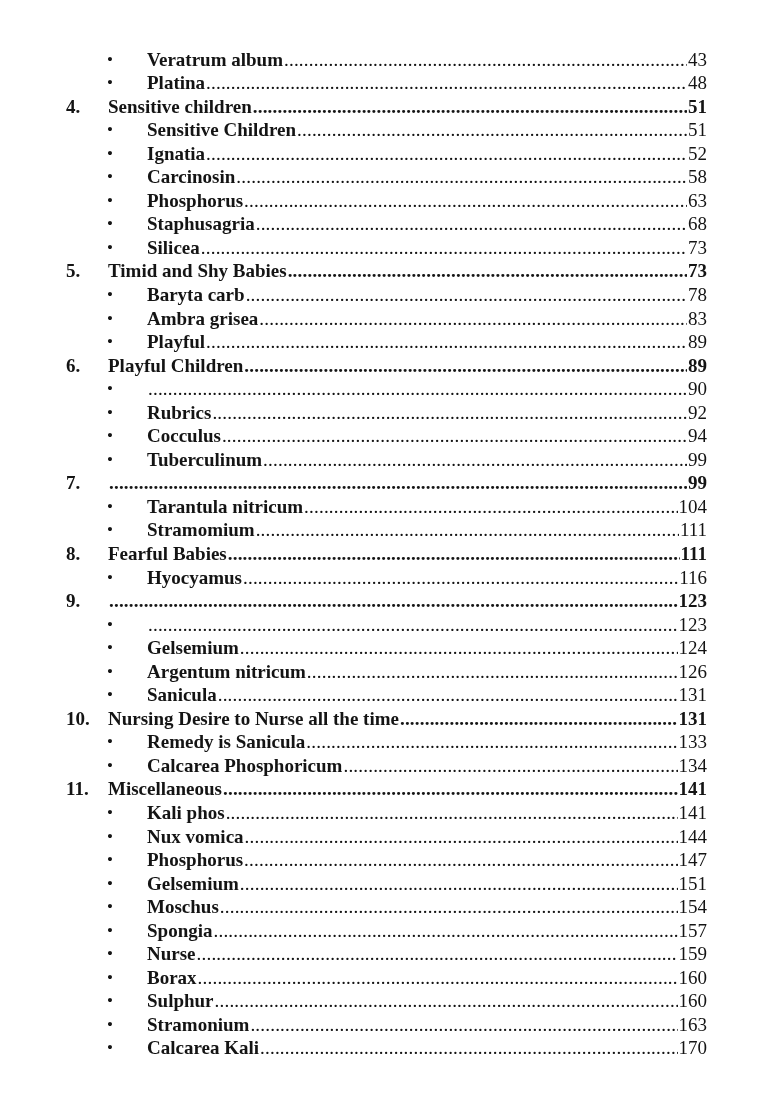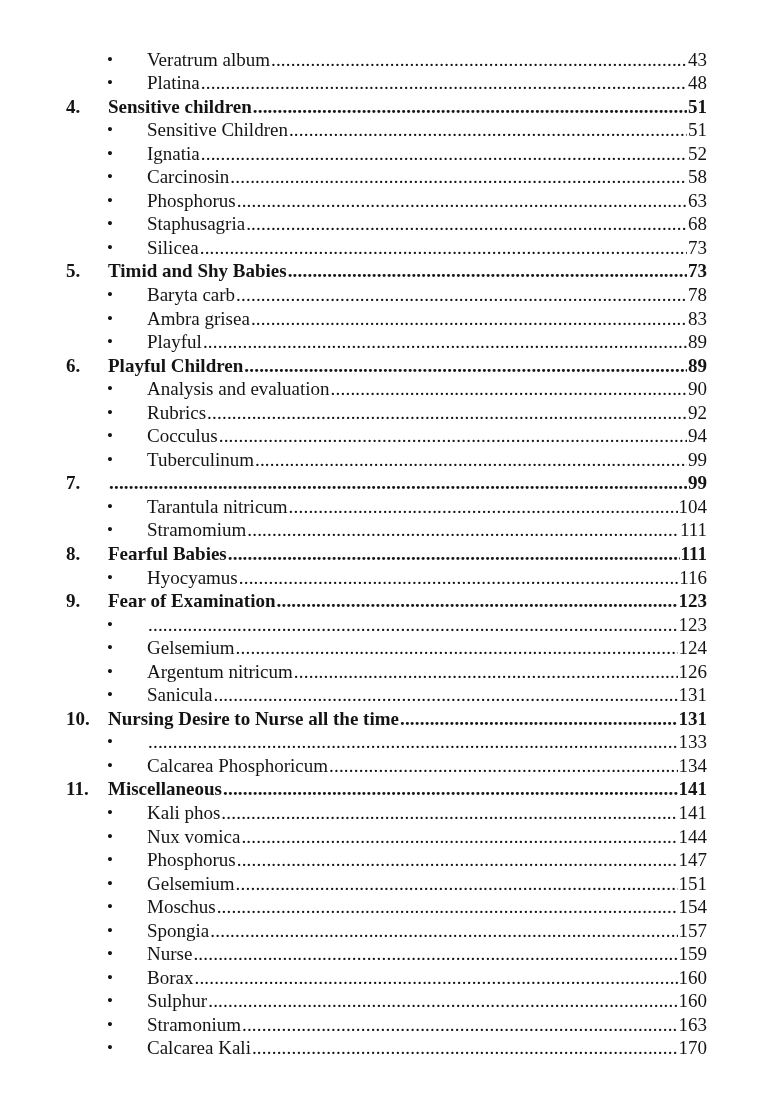--- a/index.html
+++ b/index.html
@@ -39,21 +39,21 @@
       left: 66px;
       top: 0;
       font-weight: bold;
     }
     .bullet {
       position: absolute;
       left: 107px;
       top: 0;
       font-size: 17px;
     }
-    .title { flex: 0 0 auto; }
+    .title { flex: 0 0 auto; font-weight: bold; }
     .leader {
       flex: 1 1 auto;
       overflow: hidden;
       margin: 0 1px 0 1px;
       letter-spacing: 0.2px;
     }
     .leader::before {
       content: "........................................................................................................................................................................................................................................";
     }
     .page { flex: 0 0 auto; text-align: left; }
@@ -142,21 +142,20 @@
     <span class="page">89</span>
   </div>
   <div class="row section">
     <span class="num">6.</span>
     <span class="title">Playful Children</span>
     <span class="leader"></span>
     <span class="page">89</span>
   </div>
   <div class="row item">
     <span class="bullet">•</span>
-    <span class="title">Analysis and evaluation</span>
     <span class="leader"></span>
     <span class="page">90</span>
   </div>
   <div class="row item">
     <span class="bullet">•</span>
     <span class="title">Rubrics</span>
     <span class="leader"></span>
     <span class="page">92</span>
   </div>
   <div class="row item">
@@ -195,21 +194,20 @@
     <span class="page">111</span>
   </div>
   <div class="row item">
     <span class="bullet">•</span>
     <span class="title">Hyocyamus</span>
     <span class="leader"></span>
     <span class="page">116</span>
   </div>
   <div class="row section">
     <span class="num">9.</span>
-    <span class="title">Fear of Examination</span>
     <span class="leader"></span>
     <span class="page">123</span>
   </div>
   <div class="row item">
     <span class="bullet">•</span>
     <span class="leader"></span>
     <span class="page">123</span>
   </div>
   <div class="row item">
     <span class="bullet">•</span>
@@ -230,20 +228,21 @@
     <span class="page">131</span>
   </div>
   <div class="row section">
     <span class="num">10.</span>
     <span class="title">Nursing Desire to Nurse all the time</span>
     <span class="leader"></span>
     <span class="page">131</span>
   </div>
   <div class="row item">
     <span class="bullet">•</span>
+    <span class="title">Remedy is Sanicula</span>
     <span class="leader"></span>
     <span class="page">133</span>
   </div>
   <div class="row item">
     <span class="bullet">•</span>
     <span class="title">Calcarea Phosphoricum</span>
     <span class="leader"></span>
     <span class="page">134</span>
   </div>
   <div class="row section">

